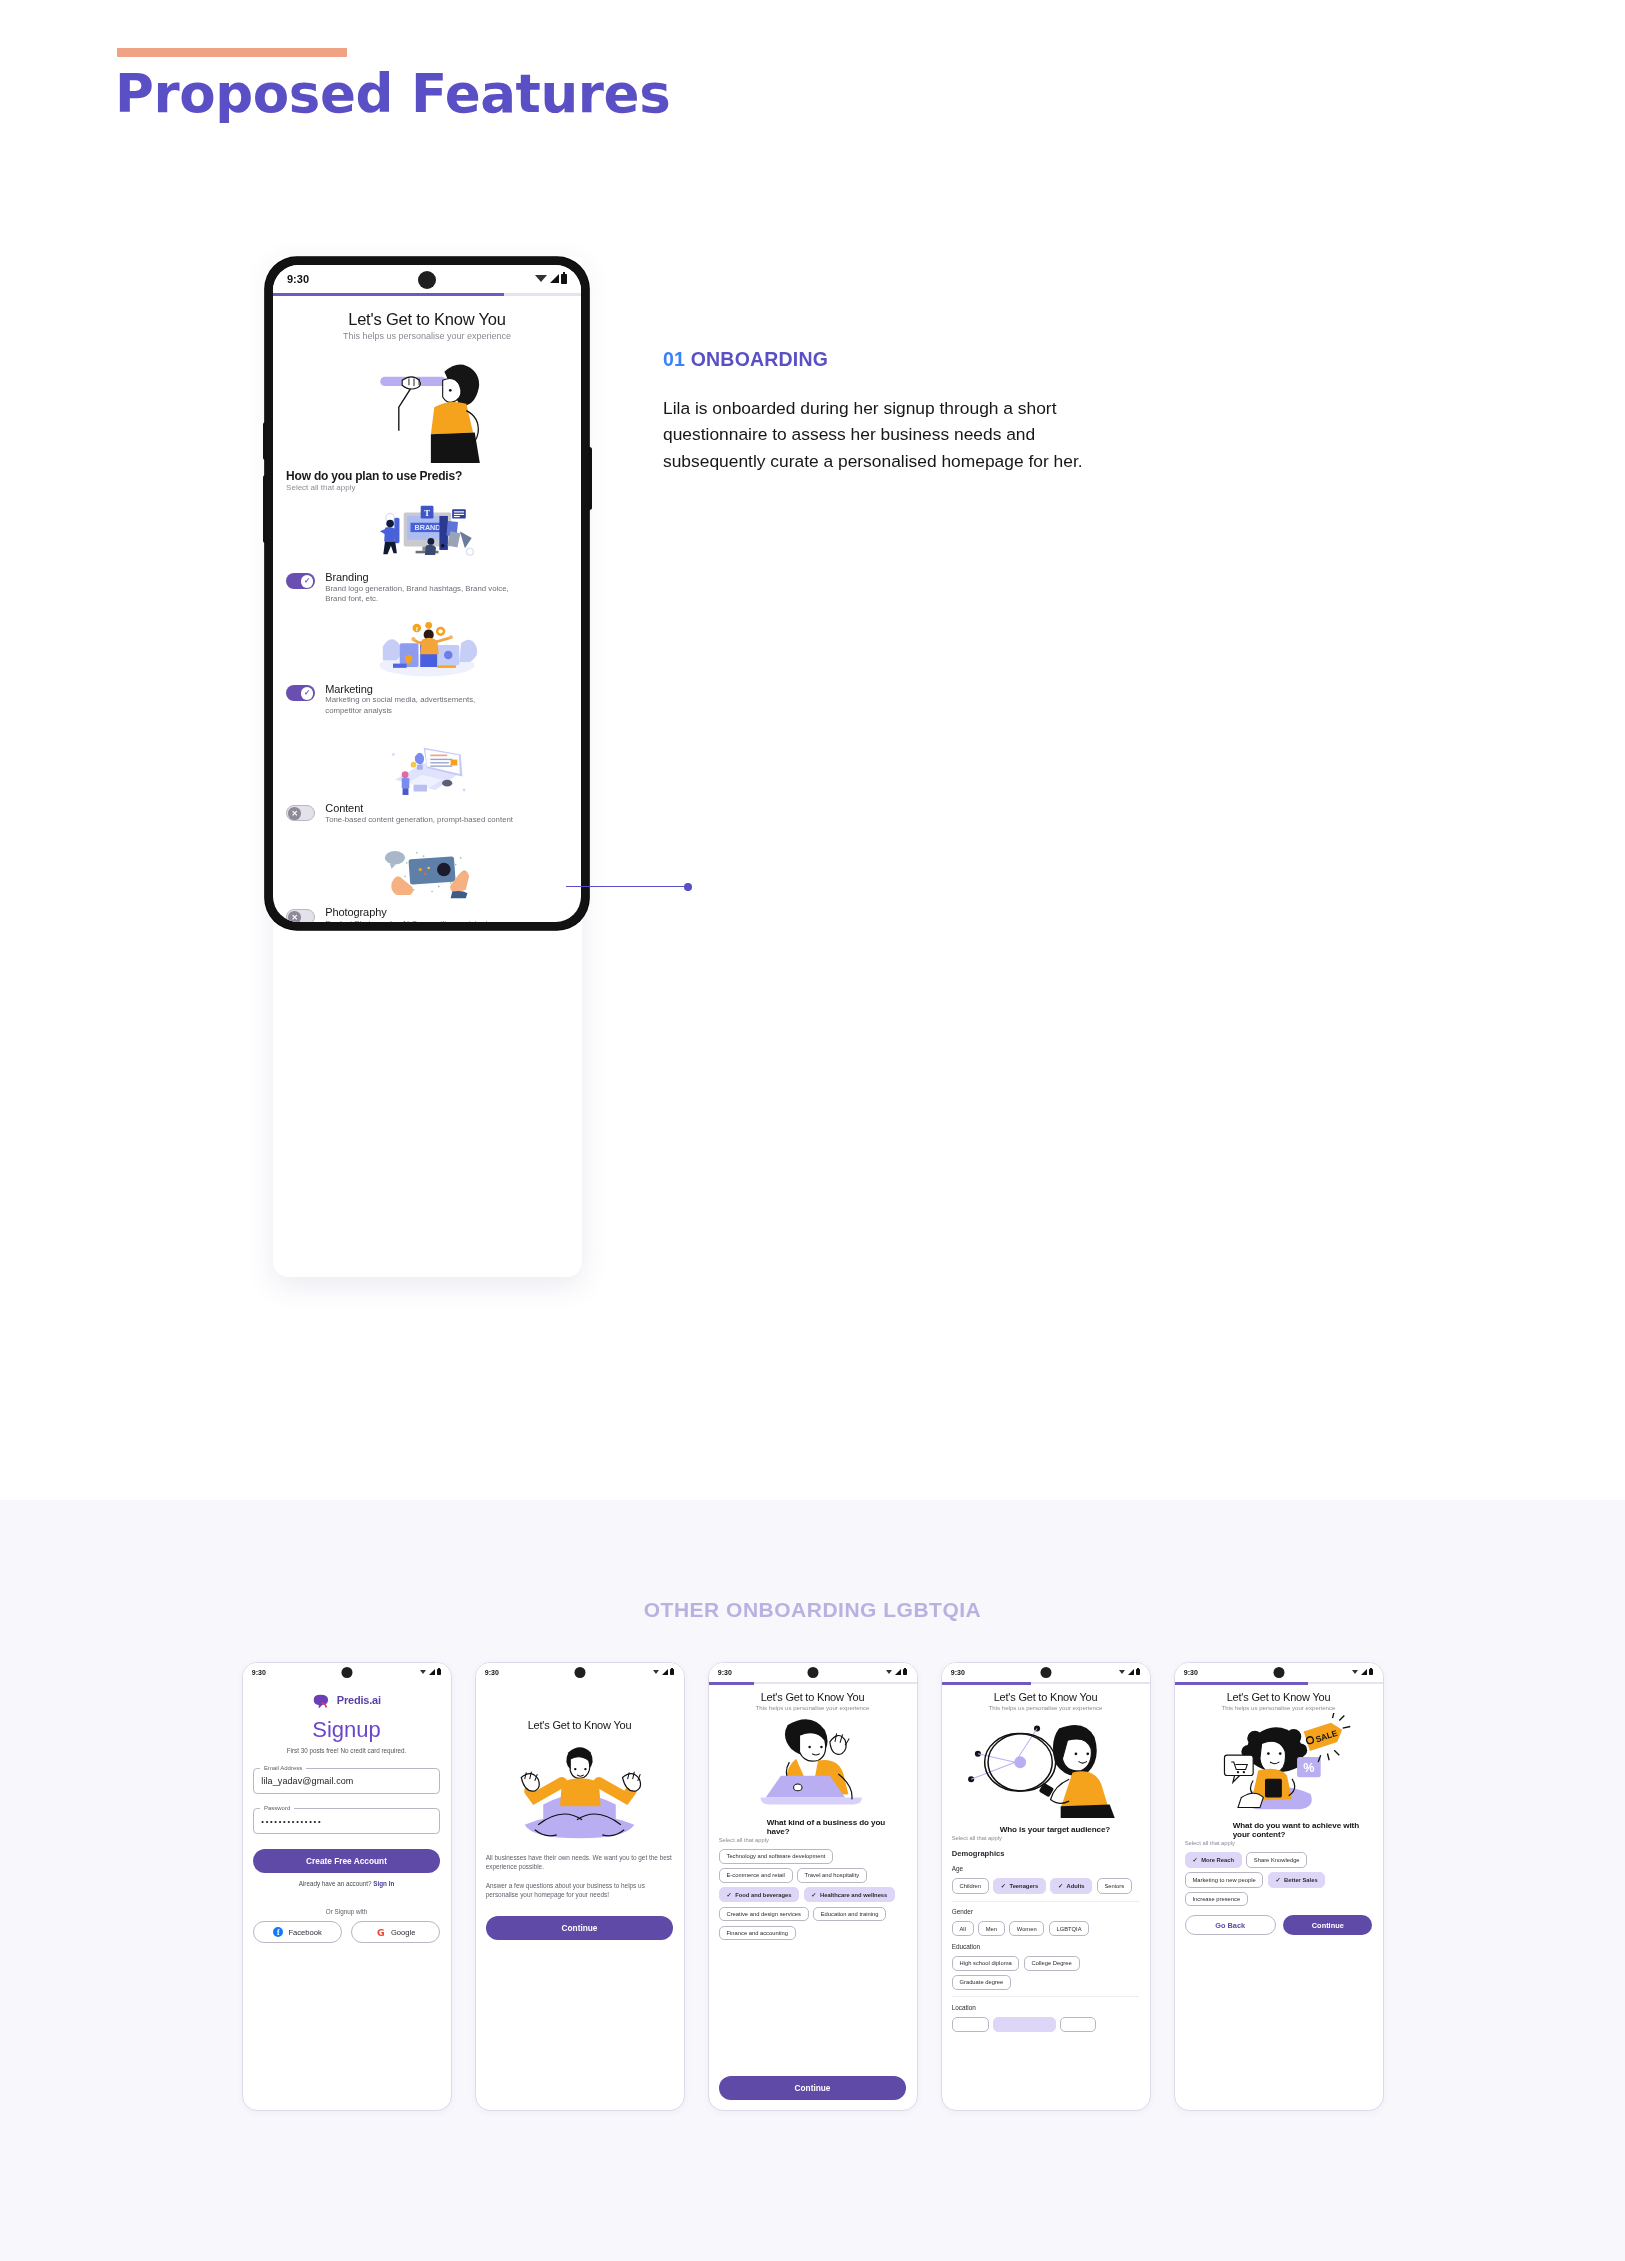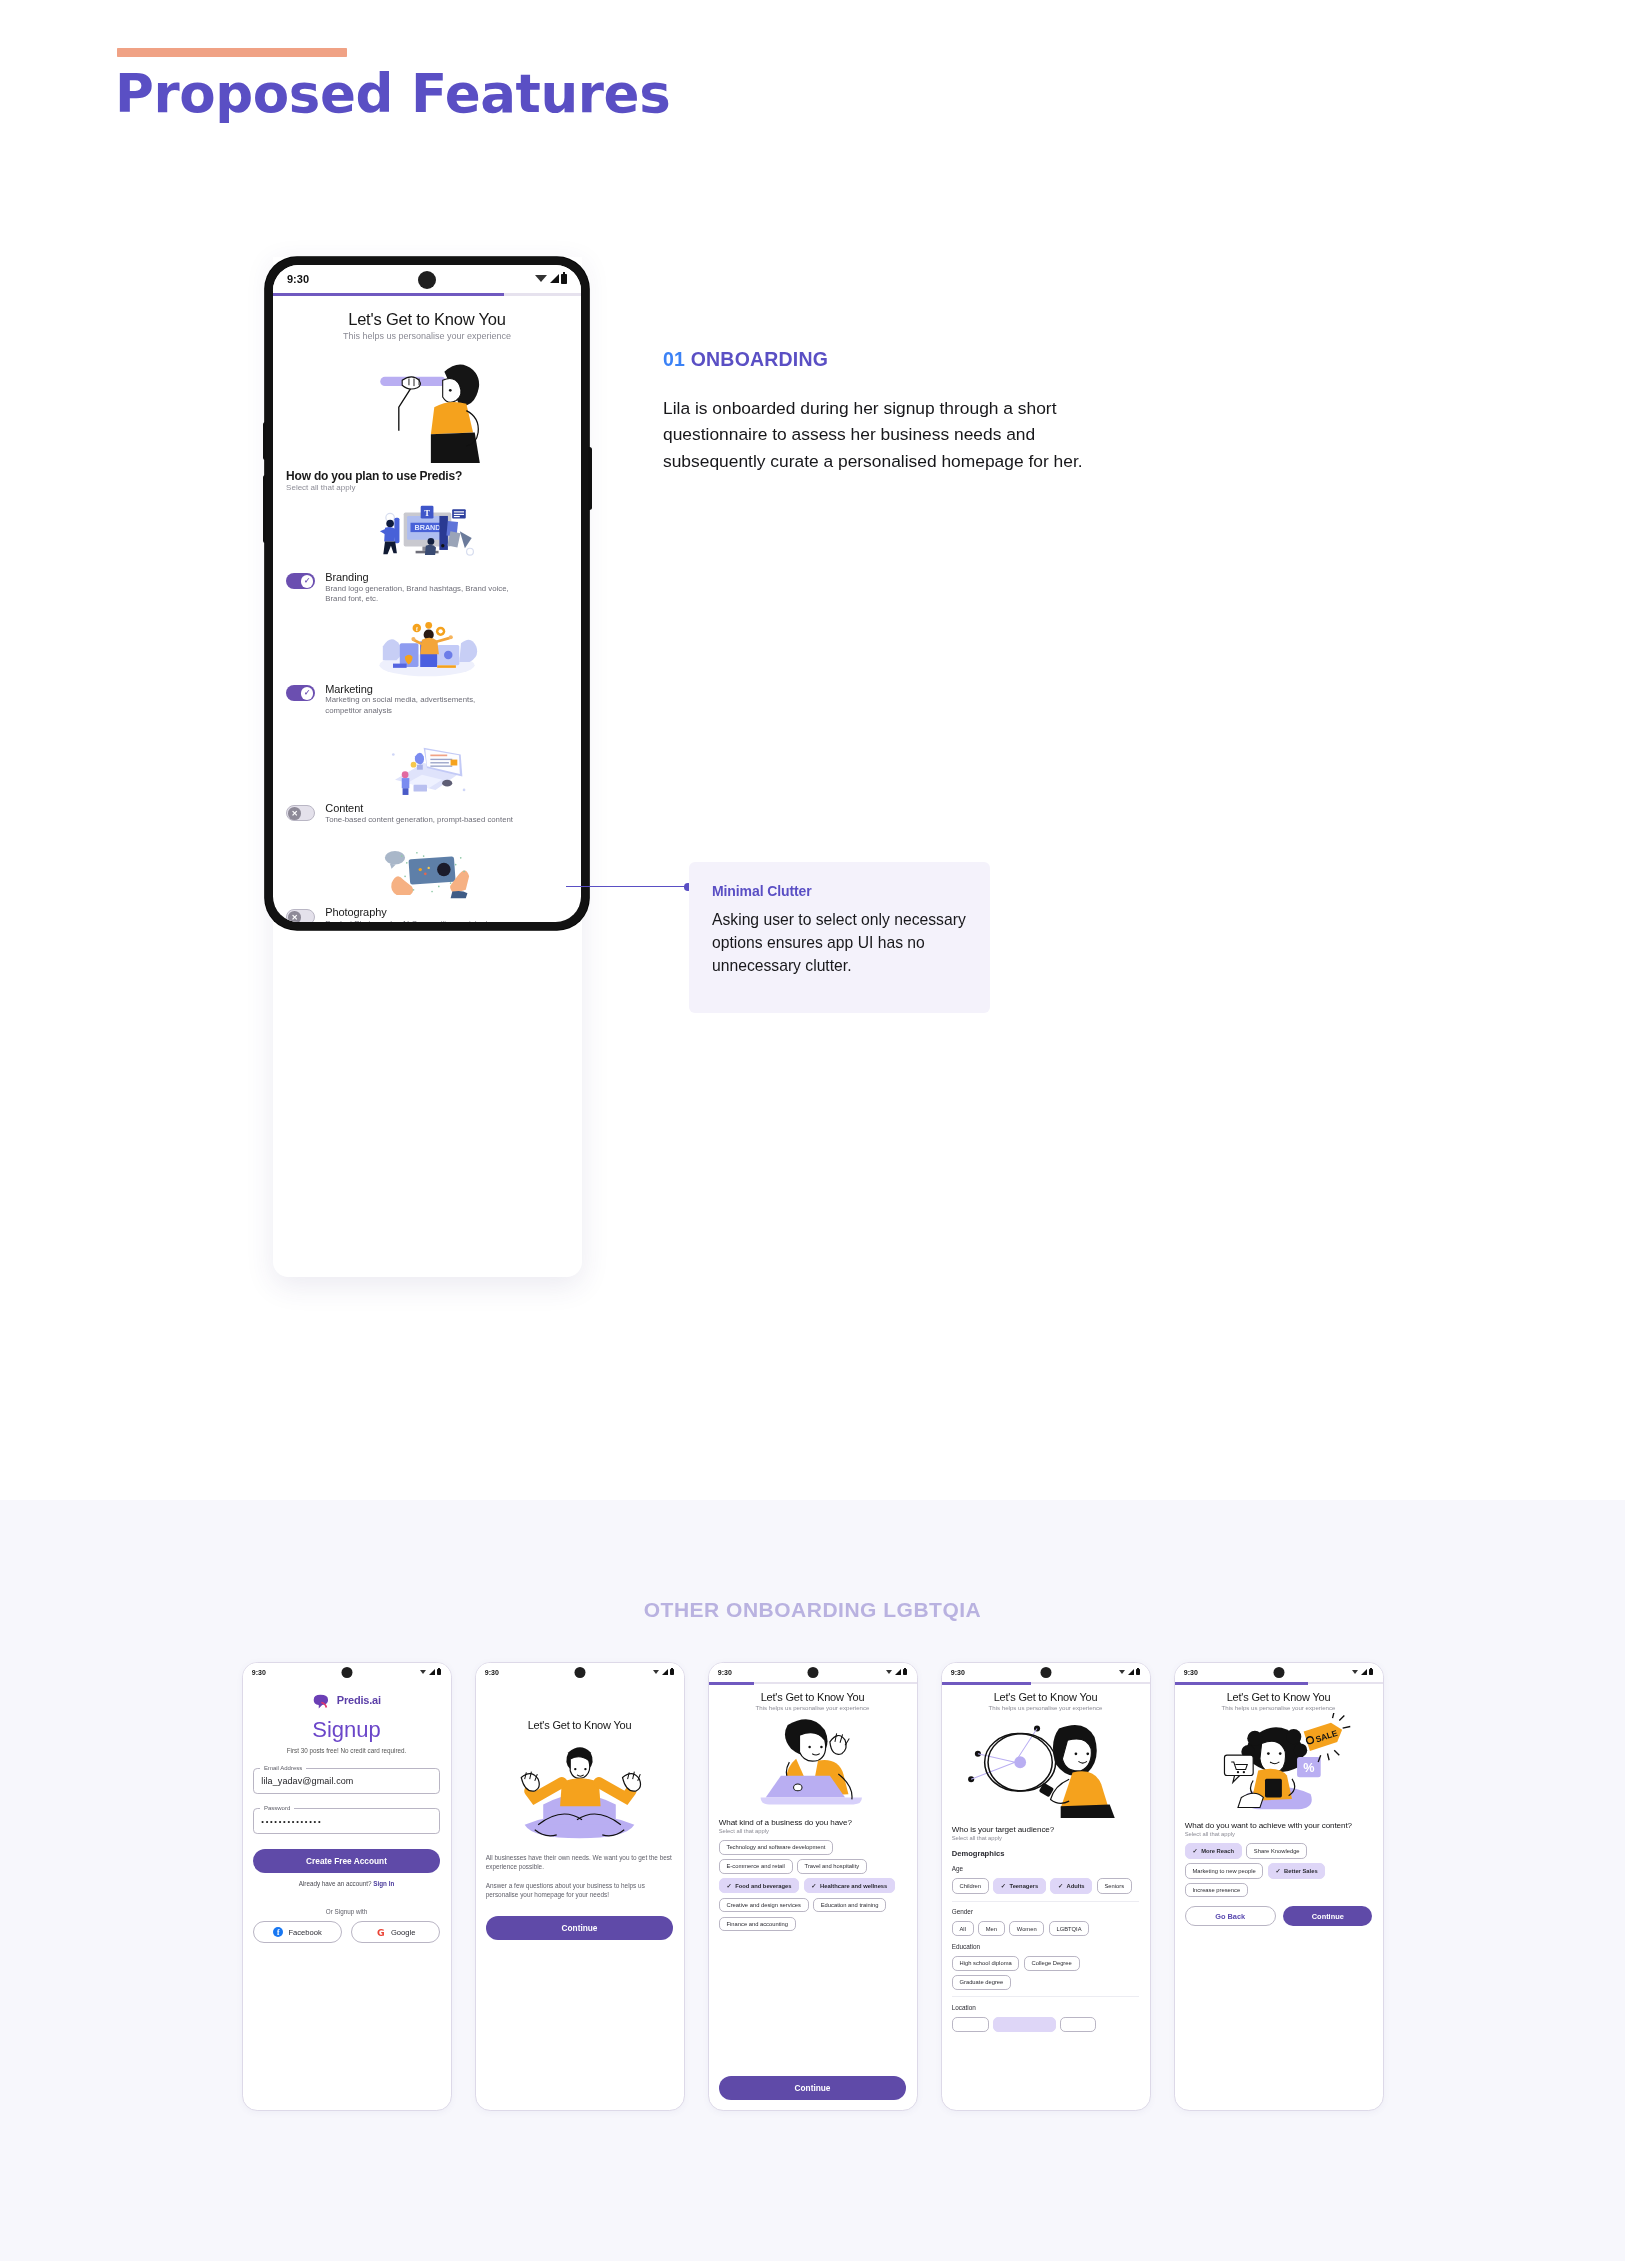--- a/index.html
+++ b/index.html
@@ -175,21 +175,21 @@
     flex:1; height:22px; border:0.8px solid #b9b5c4; border-radius:12px;
     display:flex; align-items:center; justify-content:center; gap:5.1px;
     font-size:7.6px; color:#2c2c34; background:#fff; cursor:pointer;
     font-family:"Liberation Sans",sans-serif;
   }
   .fb-ico { width:10.2px;height:10.2px;border-radius:50%;background:#1877f2;color:#fff;font-size:7.6px;font-weight:700;display:flex;align-items:center;justify-content:center;font-family:"Liberation Serif",serif;}
   .g-ico { width:10.2px;height:10.2px;font-size:9.3px;font-weight:700;color:#ea4335;display:flex;align-items:center;justify-content:center;font-family:"DejaVu Sans",sans-serif;}
 
   .para { font-size:6.4px; color:#5e5e68; line-height:1.45; margin-top:7.6px;}
 
-  .q2-title { font-size:8.1px; font-weight:400; color:#151518; margin-top:5.1px; letter-spacing:-0.1px;}
+  .q2-title { font-size:8.1px; font-weight:700; color:#151518; margin-top:5.1px; letter-spacing:-0.1px;margin-left:48px;}
   .q2-sub { font-size:5.8px; color:#8b8b95; margin-top:0.8px;}
 
   .chips { display:flex; flex-wrap:wrap; gap:4.2px; margin-top:6px; }
   .chip {
     border:0.8px solid #b9b5c4; border-radius:5.1px; background:#fff;
     padding:3.4px 6.8px; font-size:5.8px; color:#2a2a31; cursor:pointer;
     display:flex; align-items:center; gap:3.4px; white-space:nowrap;
     font-family:"Liberation Sans",sans-serif;
   }
   .chip.sel { background:#ded6f7; border-color:#ded6f7; font-weight:600; }
@@ -408,24 +408,20 @@
   </div>
 
   <div class="sec-head">
     <span class="sec-num">01</span>
     <span class="sec-name">ONBOARDING</span>
   </div>
   <div class="sec-body">Lila is onboarded during her signup through a short questionnaire to assess her business needs and subsequently curate a personalised homepage for her.</div>
 
   <div class="callout-line"></div>
   <div class="callout-dot"></div>
-  <div class="callout">
-    <div class="callout-title">Minimal Clutter</div>
-    <div class="callout-body">Asking user to select only necessary options ensures app UI has no unnecessary clutter.</div>
-  </div>
 
   <div class="lower"></div>
   <div class="lower-head">OTHER ONBOARDING LGBTQIA</div>
 
   <div class="mini-row">
 
     <div class="mini">
       <div class="status-bar">
         <span class="status-time">9:30</span>
         <div class="status-notch"></div>

